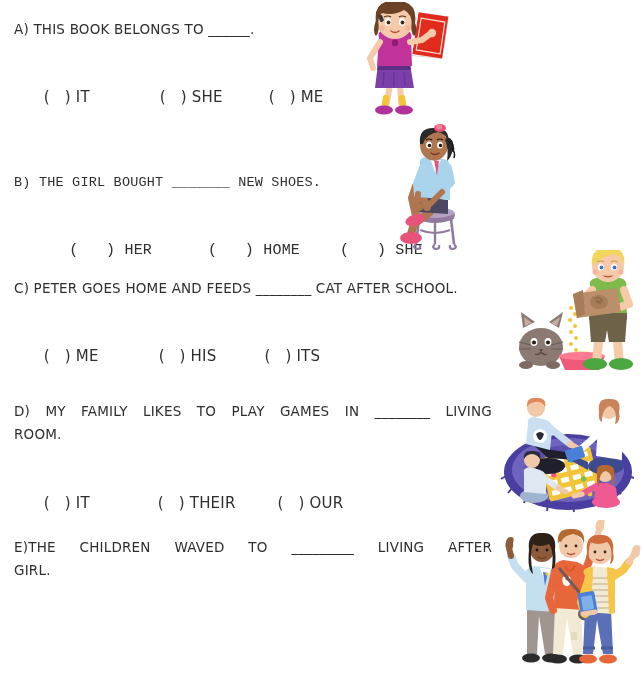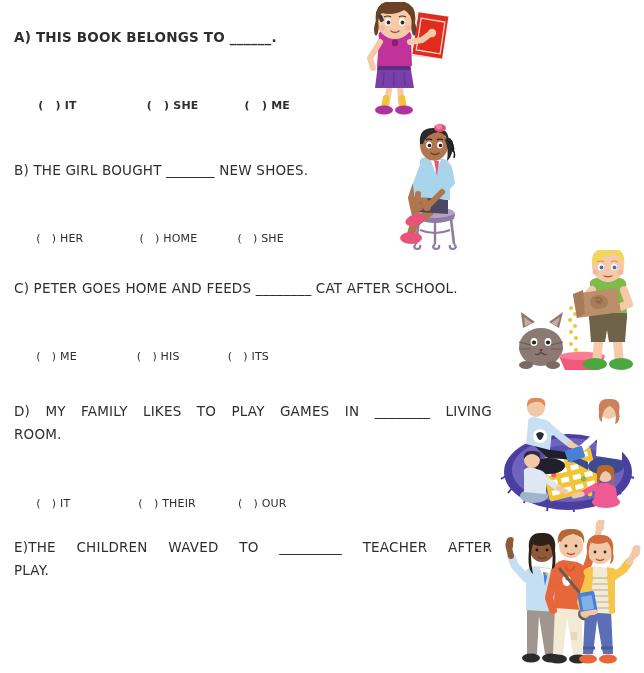--- a/index.html
+++ b/index.html
@@ -32,35 +32,35 @@
     letter-spacing: 0.2px;
     white-space: pre;
   }
   .q-prompt.justify {
     white-space: normal;
     text-align: justify;
     text-align-last: justify;
     width: 478px;
   }
   .q-options {
-    font-size: 11px;
+    font-size: 15px;
     line-height: 23px;
     letter-spacing: 0.2px;
     white-space: pre;
   }
   .opt {
     display: inline-block;
     white-space: pre;
   }
   .paren { letter-spacing: 0.2px; }
 
   
-  #q-a { top: 26px; font-weight: bold; }
+  #q-a { top: 18px; }
   #q-a .q-options { margin-top: 22px; }
-  #q-b { top: 159px; }
+  #q-b { top: 171px; font-family: Liberation Mono, monospace; }
   #q-b .q-options { margin-top: 22px; }
   #q-c { top: 277px; }
   #q-c .q-options { margin-top: 22px; }
   #q-d { top: 400px; }
   #q-d .q-options { margin-top: 23px; }
   #q-e { top: 536px; }
   #q-e .q-options { margin-top: 23px; }
 
   
   .illus {
@@ -101,22 +101,22 @@
 
   <div class="question" id="q-d">
     <div class="q-prompt justify">D) MY FAMILY LIKES TO PLAY GAMES IN ________ LIVING</div>
     <div class="q-prompt">ROOM.</div>
     <div class="q-options">
       <span class="opt"><span class="paren">(   )</span> <span>IT</span></span><span style="display:inline-block;width:68px"></span><span class="opt"><span class="paren">(   )</span> <span>THEIR</span></span><span style="display:inline-block;width:42px"></span><span class="opt"><span class="paren">(   )</span> <span>OUR</span></span>
     </div>
   </div>
 
   <div class="question" id="q-e">
-    <div class="q-prompt justify">E)THE CHILDREN WAVED TO _________ TEACHER AFTER</div>
-    <div class="q-prompt">PLAY.</div>
+    <div class="q-prompt justify">E)THE CHILDREN WAVED TO _________ LIVING AFTER</div>
+    <div class="q-prompt">GIRL.</div>
   </div>
 
   <div class="illus" id="illus-a">
     <svg viewBox="0 0 112 116" xmlns="http://www.w3.org/2000/svg">
 
       <g transform="rotate(14 80 38)">
         <path d="M62 14 L96 10 L100 52 L66 57 Z" fill="#ffffff" stroke="#d8d8d8" stroke-width="1"></path>
         <path d="M66 13 L96 10 L100 52 L70 55 Z" fill="#e02b1d"></path>
         <path d="M70 18 L94 16 L97 48 L73 50 Z" fill="none" stroke="#ffd9d4" stroke-width="1.2"></path>
         <path d="M62 14 L66 13 L70 55 L66 57 Z" fill="#f2f2f2"></path>

